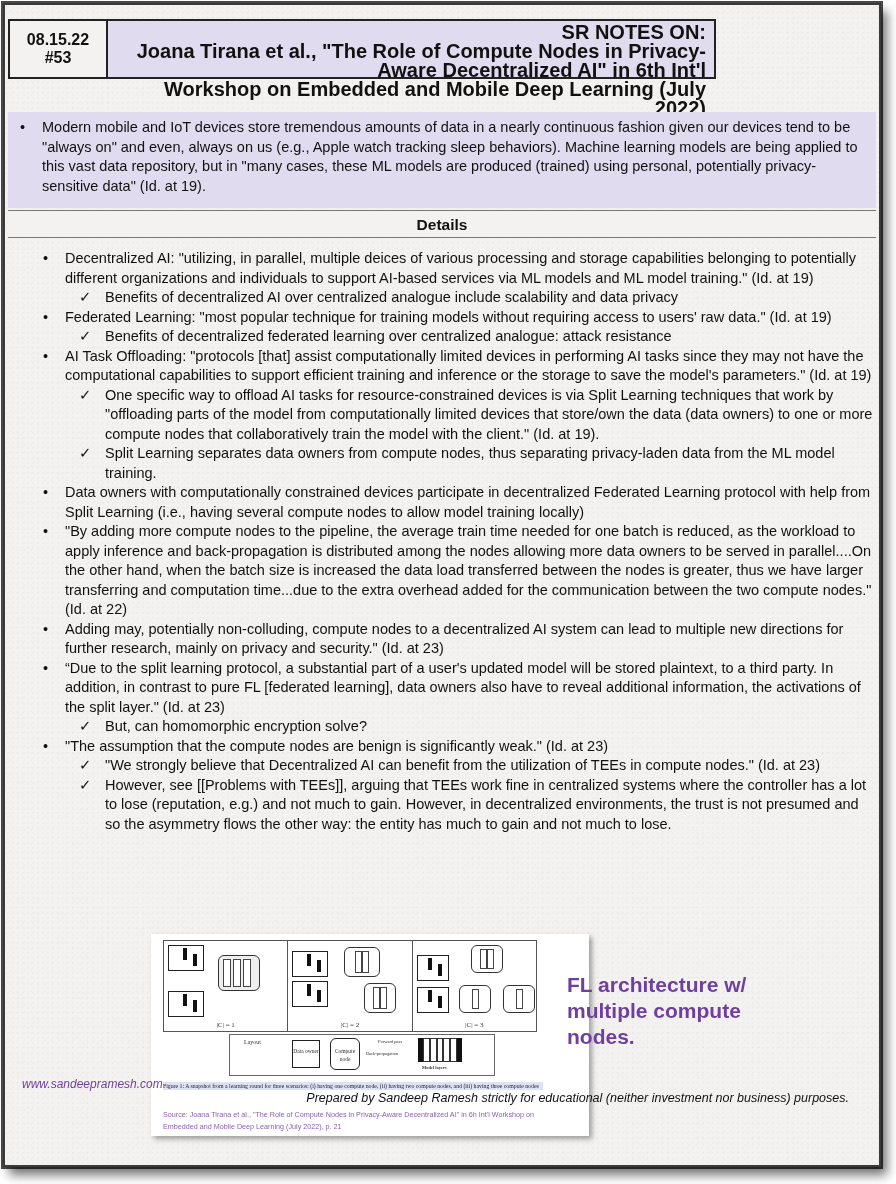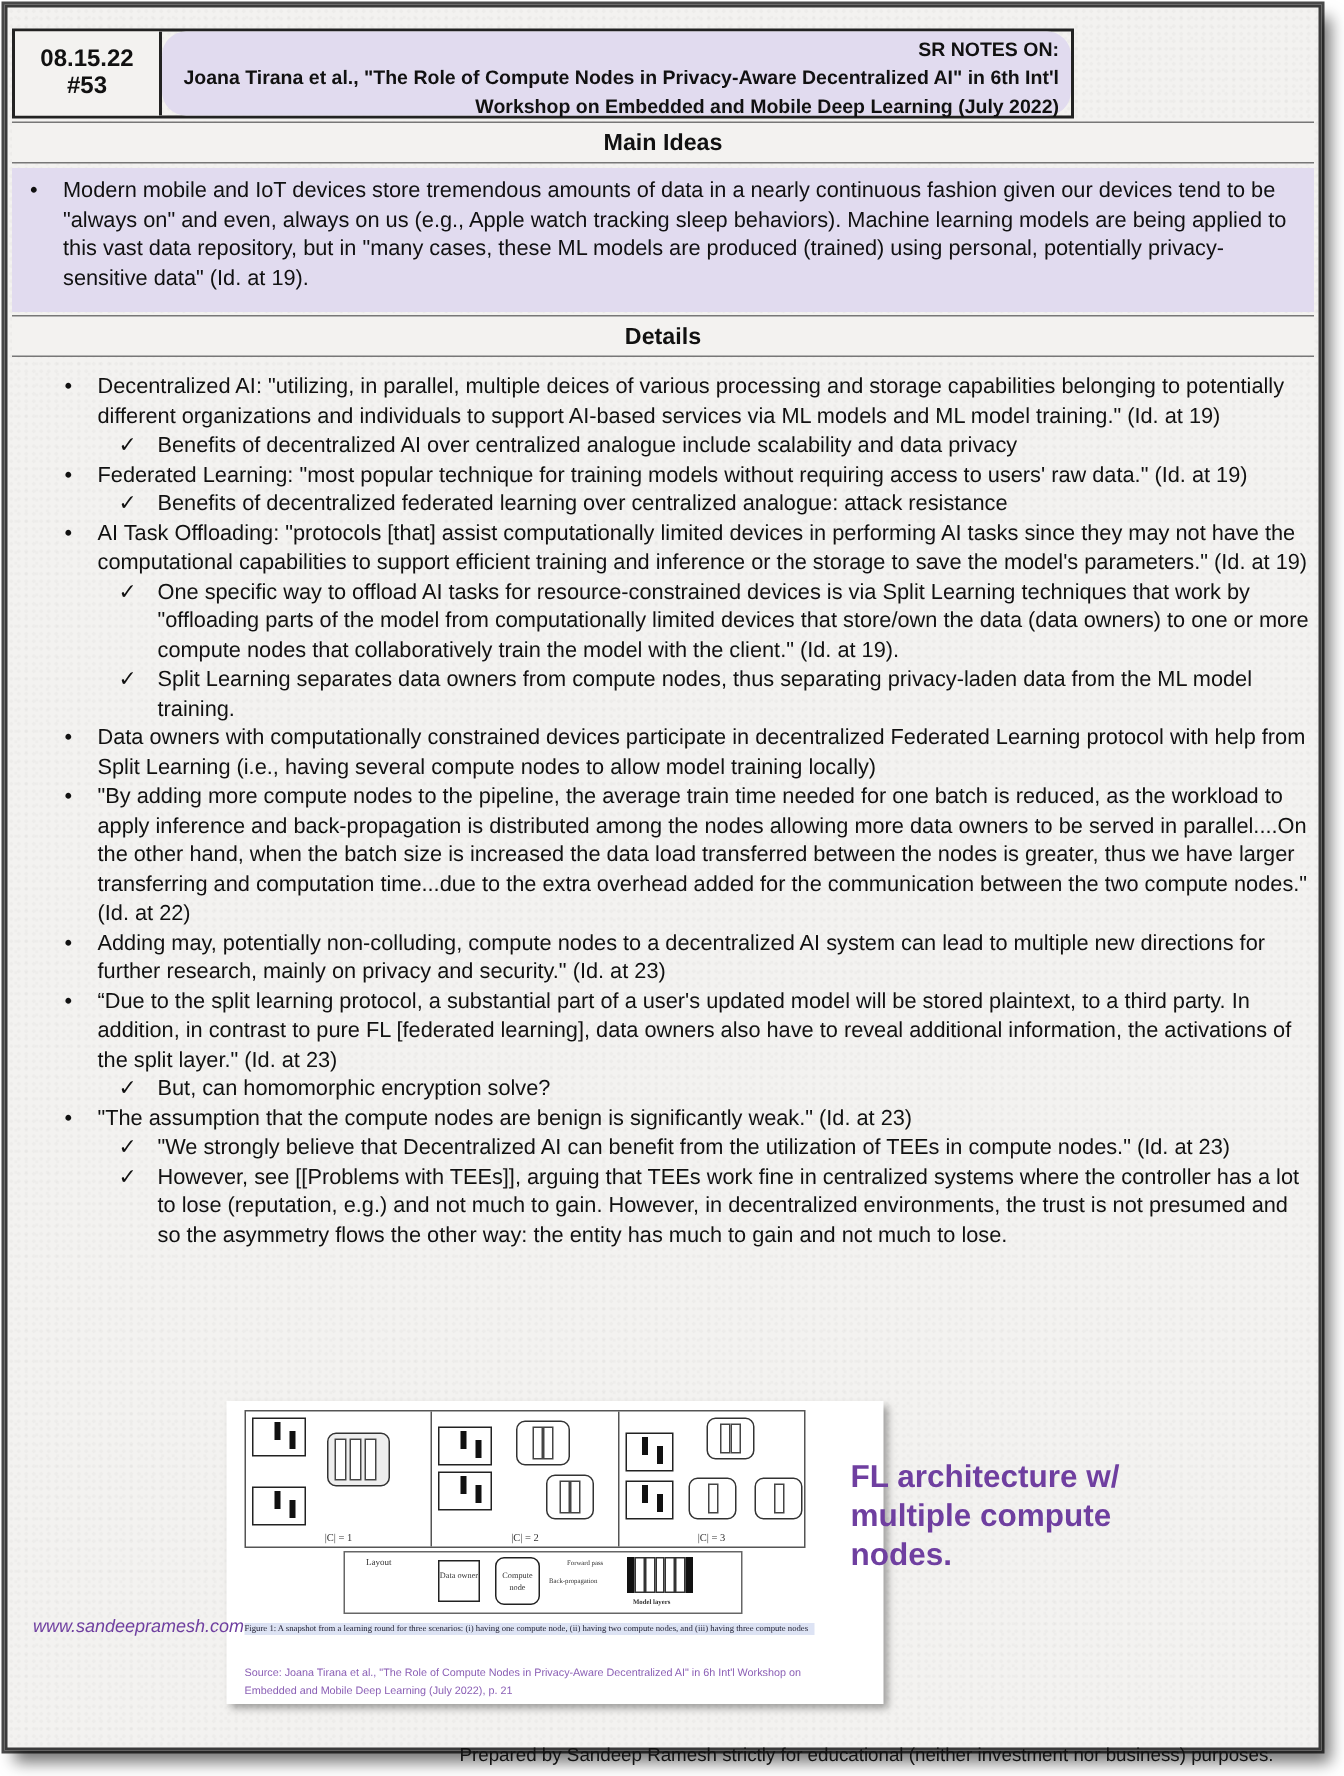--- a/index.html
+++ b/index.html
@@ -24,21 +24,21 @@
     position:absolute; left:3px; top:14px; width:708px; height:60px;
     border:2px solid #222; box-sizing:border-box; display:flex;
   }
   .date-box {
     width:96px; border-right:2px solid #222; display:flex; flex-direction:column;
     align-items:center; justify-content:center; background:#f3f2f0;
     font-weight:bold; font-size:16px; color:#111; line-height:18px;
   }
   .title-box {
     flex:1; background:#e1dbef; text-align:right; padding:2px 8px 0 6px;
-    font-weight:bold; font-size:13px; color:#111; line-height:19px;border-radius:16px;
+    font-weight:bold; font-size:20px; color:#111; line-height:19px;
   }
   .section-bar {
     position:absolute; left:3px; width:868px; height:28px; box-sizing:border-box;
     border-top:1px solid #777; border-bottom:1px solid #777;
     text-align:center; font-weight:bold; font-size:15.5px; line-height:27px; color:#111;
     background:#f3f2f0;
   }
   .main-ideas-body {
     position:absolute; left:3px; top:107px; width:868px; height:96px;
     background:#e1dbef; box-sizing:border-box; padding:6px 14px 0 12px;
@@ -61,21 +61,21 @@
   .fig-panel:last-child { border-right:none; }
   .fig-label { position:absolute; bottom:2px; width:100%; text-align:center; font-size:7px; color:#333; font-family:"Liberation Serif", serif; }
   .fig-legend { position:absolute; left:78px; top:100px; width:264px; height:40px; border:1px solid #666; font-family:"Liberation Serif", serif; font-size:6px; color:#333; }
   .fig-caption { position:absolute; left:12px; top:148px; width:380px; font-family:"Liberation Serif", serif; font-size:5.8px; line-height:8px; color:#223; background:#dde3f4; }
   .fig-source { position:absolute; left:12px; top:175px; width:390px; font-size:7.2px; line-height:12px; color:#8b5fb5; }
   .side-caption {
     position:absolute; left:562px; top:967px; width:240px;
     color:#6f3fa0; font-weight:bold; font-size:21px; line-height:26px;
   }
   .footer-left { position:absolute; left:17px; top:1072px; font-style:italic; color:#6f3fa0; font-size:12px; }
-  .footer-right { position:absolute; right:30px; top:1158px; color:#111; font-size:12.5px; }
+  .footer-right { position:absolute; right:30px; top:1086px; font-style:italic; color:#111; font-size:12.5px; }
   .box { position:absolute; border:1.4px solid #222; background:#fff; }
   .blk { position:absolute; background:#111; }
   .rnd { position:absolute; border:1.4px solid #333; border-radius:6px; background:#fff; }
   .vbar { position:absolute; border:1px solid #444; background:#fff; }
 </style>
 </head>
 <body>
 
 <div class="page">
 
@@ -84,21 +84,20 @@
       <span>08.15.22</span>
       <span>#53</span>
     </div>
     <div class="title-box">
       <div>SR NOTES ON:</div>
       <div>Joana Tirana et al., "The Role of Compute Nodes in Privacy-Aware Decentralized AI" in 6th Int'l</div>
       <div>Workshop on Embedded and Mobile Deep Learning (July 2022)</div>
     </div>
   </div>
 
-  <div class="section-bar" style="top:76px;">Main Ideas</div>
   <div class="main-ideas-body">
     <div class="bullet">
       <span class="dot">•</span>
       <span>Modern mobile and IoT devices store tremendous amounts of data in a nearly continuous fashion given our devices tend to be "always on" and even, always on us (e.g., Apple watch tracking sleep behaviors).  Machine learning models are being applied to this vast data repository, but in "many cases, these ML models are produced (trained) using personal, potentially privacy-sensitive data" (Id. at 19).</span>
     </div>
   </div>
 
   <div class="section-bar" style="top:205px;">Details</div>
 
   <div class="details" id="details">

